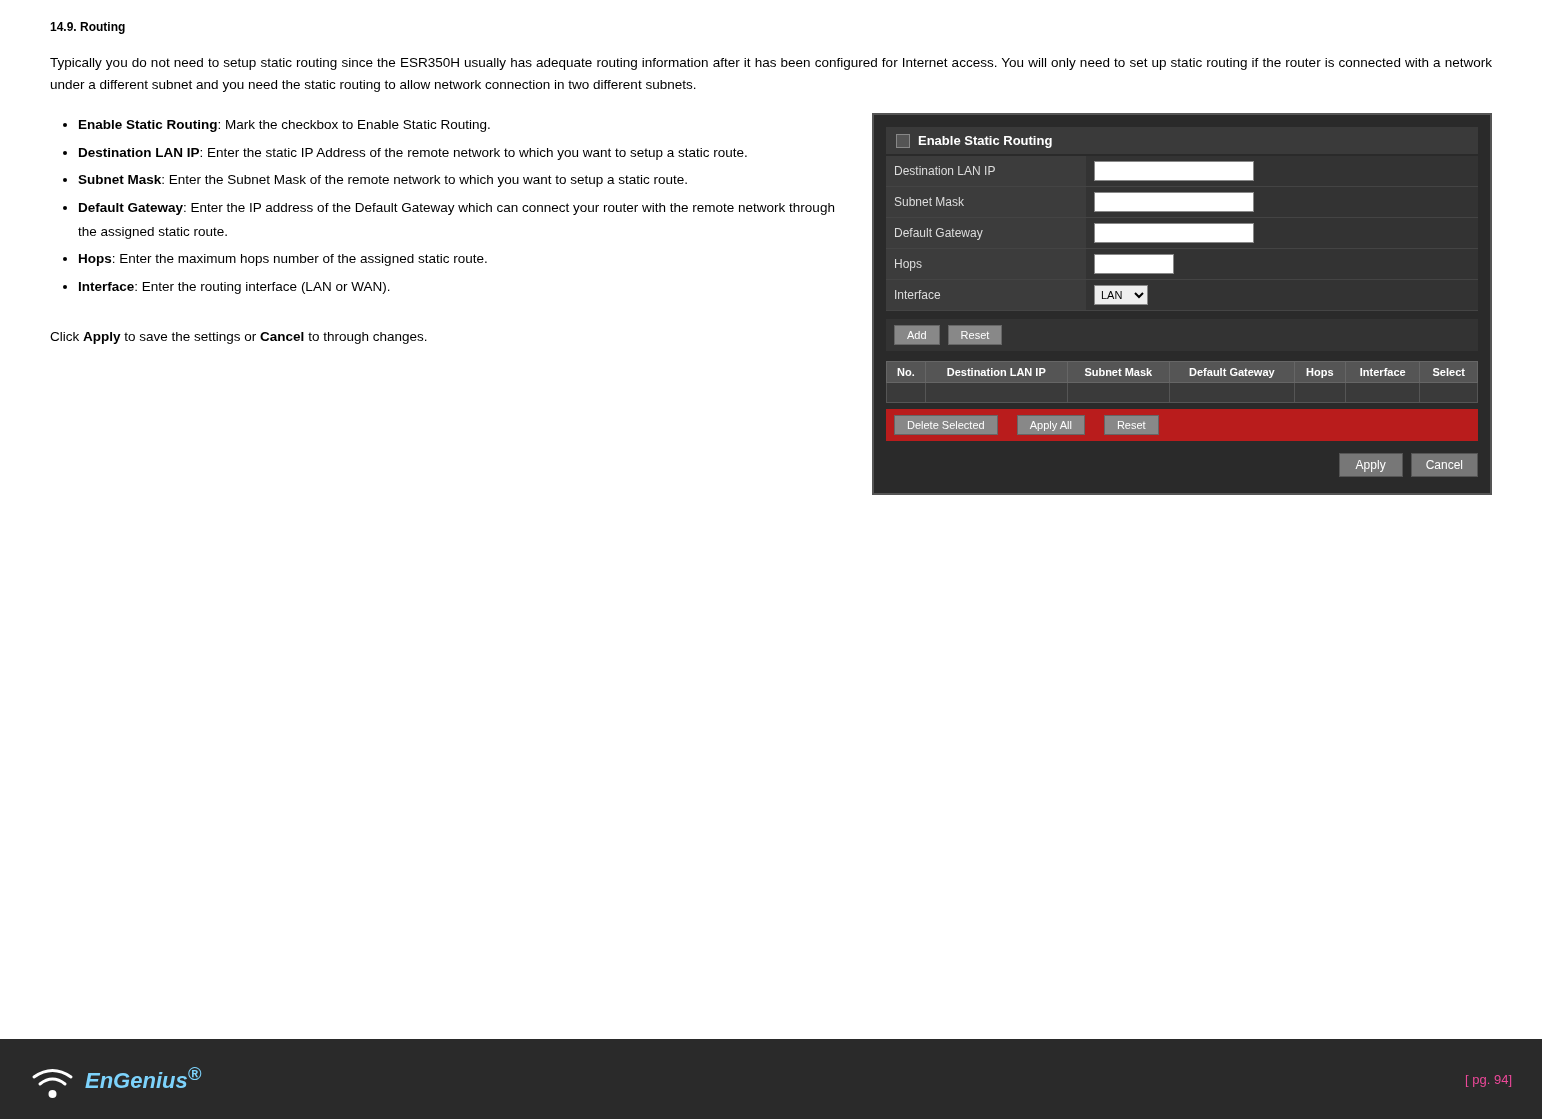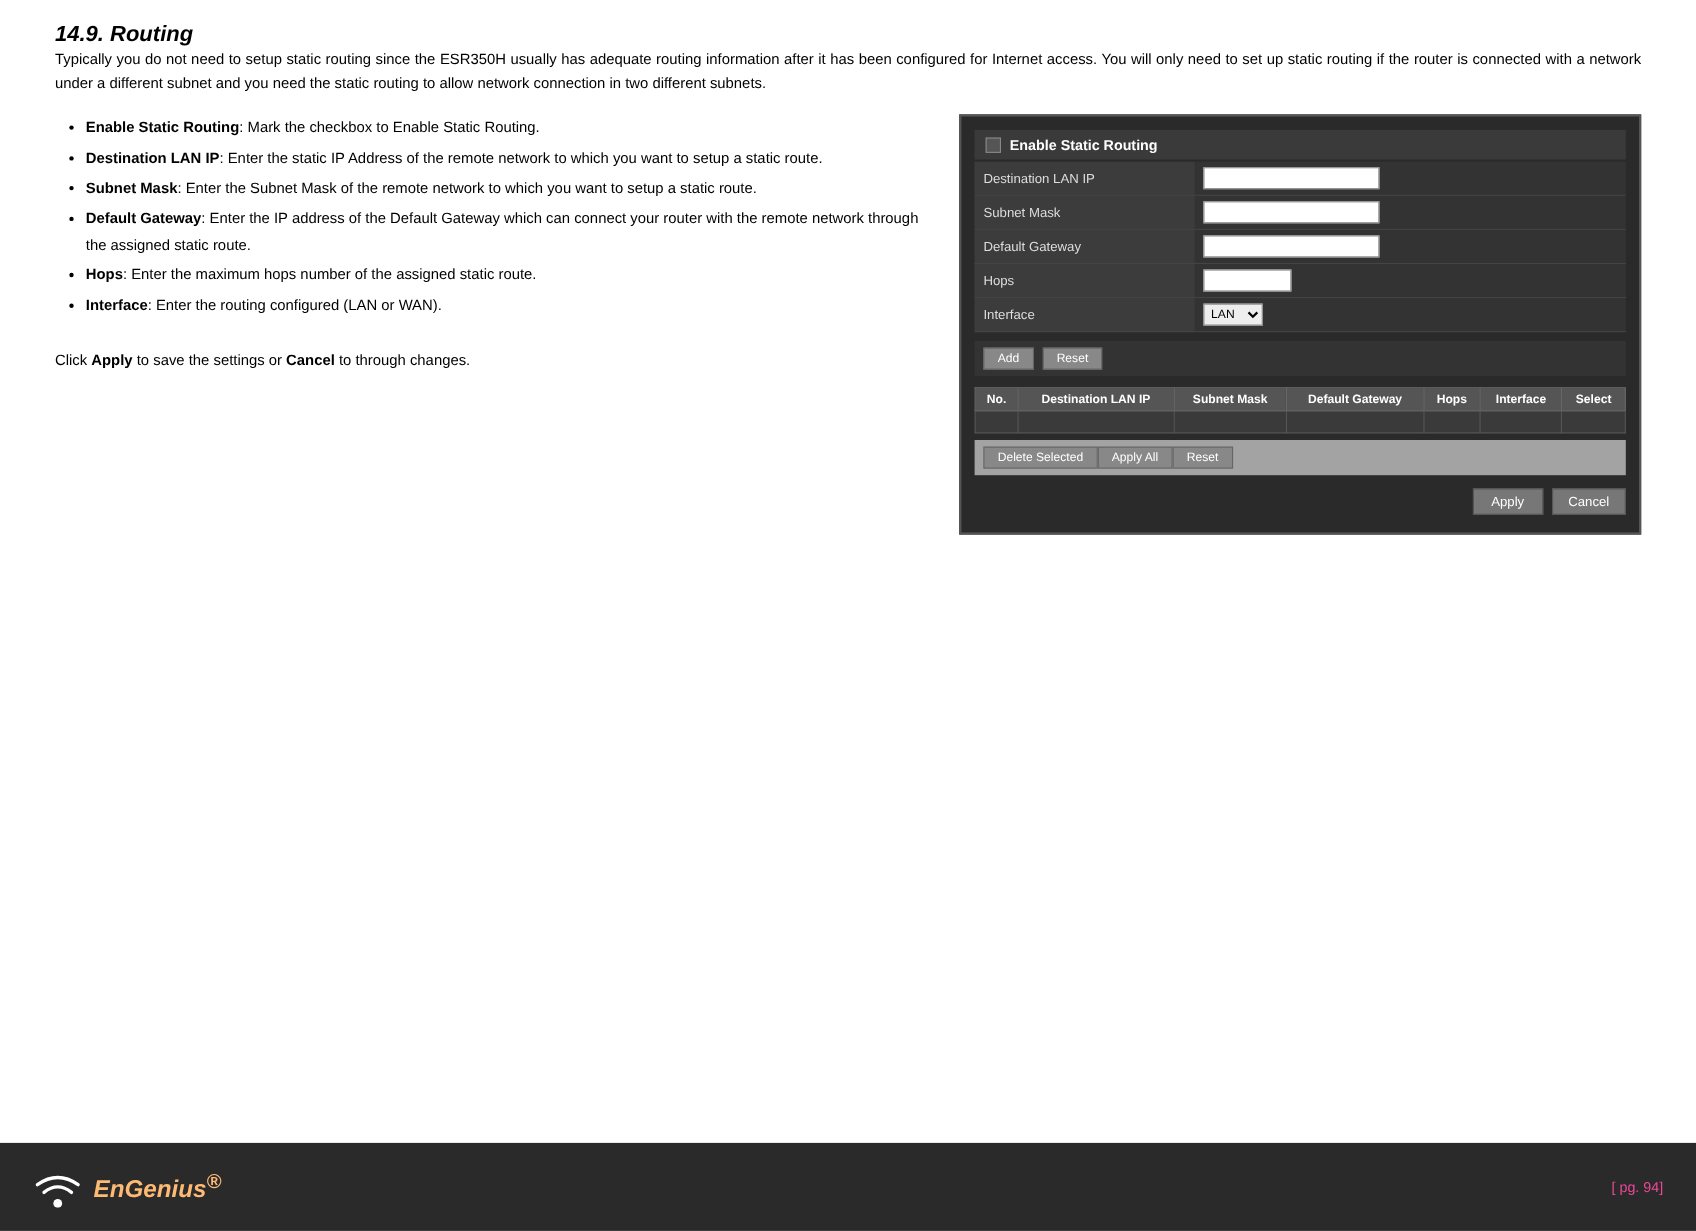--- a/index.html
+++ b/index.html
@@ -12,23 +12,23 @@
       min-height: 1119px;
       position: relative;
     }
 
     .page-content {
       padding: 20px 50px 100px 50px;
       max-width: 1542px;
     }
 
     .section-title {
-      font-size: 20px;
-      font-weight: bold;
-      font-style: italic;
+      font-size: 12px;
+      font-weight: bold;
+      margin-bottom: 18px;
     }
 
     .intro-text {
       font-size: 13.5px;
       line-height: 1.6;
       margin-bottom: 18px;
       text-align: justify;
     }
 
     .main-layout {
@@ -202,23 +202,23 @@
       border: 1px solid #555;
       font-size: 11px;
       color: #ddd;
       text-align: center;
       background: #3a3a3a;
       height: 20px;
     }
 
     .table-btn-row {
       display: flex;
-      gap: 0;
+      gap: 19px;
       padding: 6px 8px;
-      background: #a3a3a3;
+      background: #b91c1c;
       margin-bottom: 8px;
     }
 
     
     .action-row {
       display: flex;
       justify-content: flex-end;
       gap: 8px;
       padding: 4px 0;
     }
@@ -252,21 +252,21 @@
       display: flex;
       align-items: center;
       justify-content: space-between;
       padding: 0 30px;
     }
 
     .engenius-logo {
       display: flex;
       align-items: center;
       gap: 10px;
-      color: #fdba74;
+      color: #7dd3fc;
       font-size: 22px;
       font-weight: bold;
       font-style: italic;
     }
 
     .page-number {
       color: #ec4899;
       font-size: 13px;
     }
   </style>
@@ -281,21 +281,21 @@
 
   <div class="main-layout">
 
     <div class="left-content">
       <ul class="bullet-list">
         <li><strong>Enable Static Routing</strong><span>: Mark the checkbox to Enable Static Routing.</span></li>
         <li><strong>Destination LAN IP</strong><span>: Enter the static IP Address of the remote network to which you want to setup a static route.</span></li>
         <li><strong>Subnet Mask</strong><span>: Enter the Subnet Mask of the remote network to which you want to setup a static route.</span></li>
         <li><strong>Default Gateway</strong><span>: Enter the IP address of the Default Gateway which can connect your router with the remote network through the assigned static route.</span></li>
         <li><strong>Hops</strong><span>: Enter the maximum hops number of the assigned static route.</span></li>
-        <li><strong>Interface</strong><span>: Enter the routing configured (LAN or WAN).</span></li>
+        <li><strong>Interface</strong><span>: Enter the routing interface (LAN or WAN).</span></li>
       </ul>
 
       <p class="click-note">
         <span>Click </span><strong>Apply</strong><span> to save the settings or </span><strong>Cancel</strong><span> to through changes.</span>
       </p>
     </div>
 
     <div class="router-panel">
 
       <div class="panel-header">

